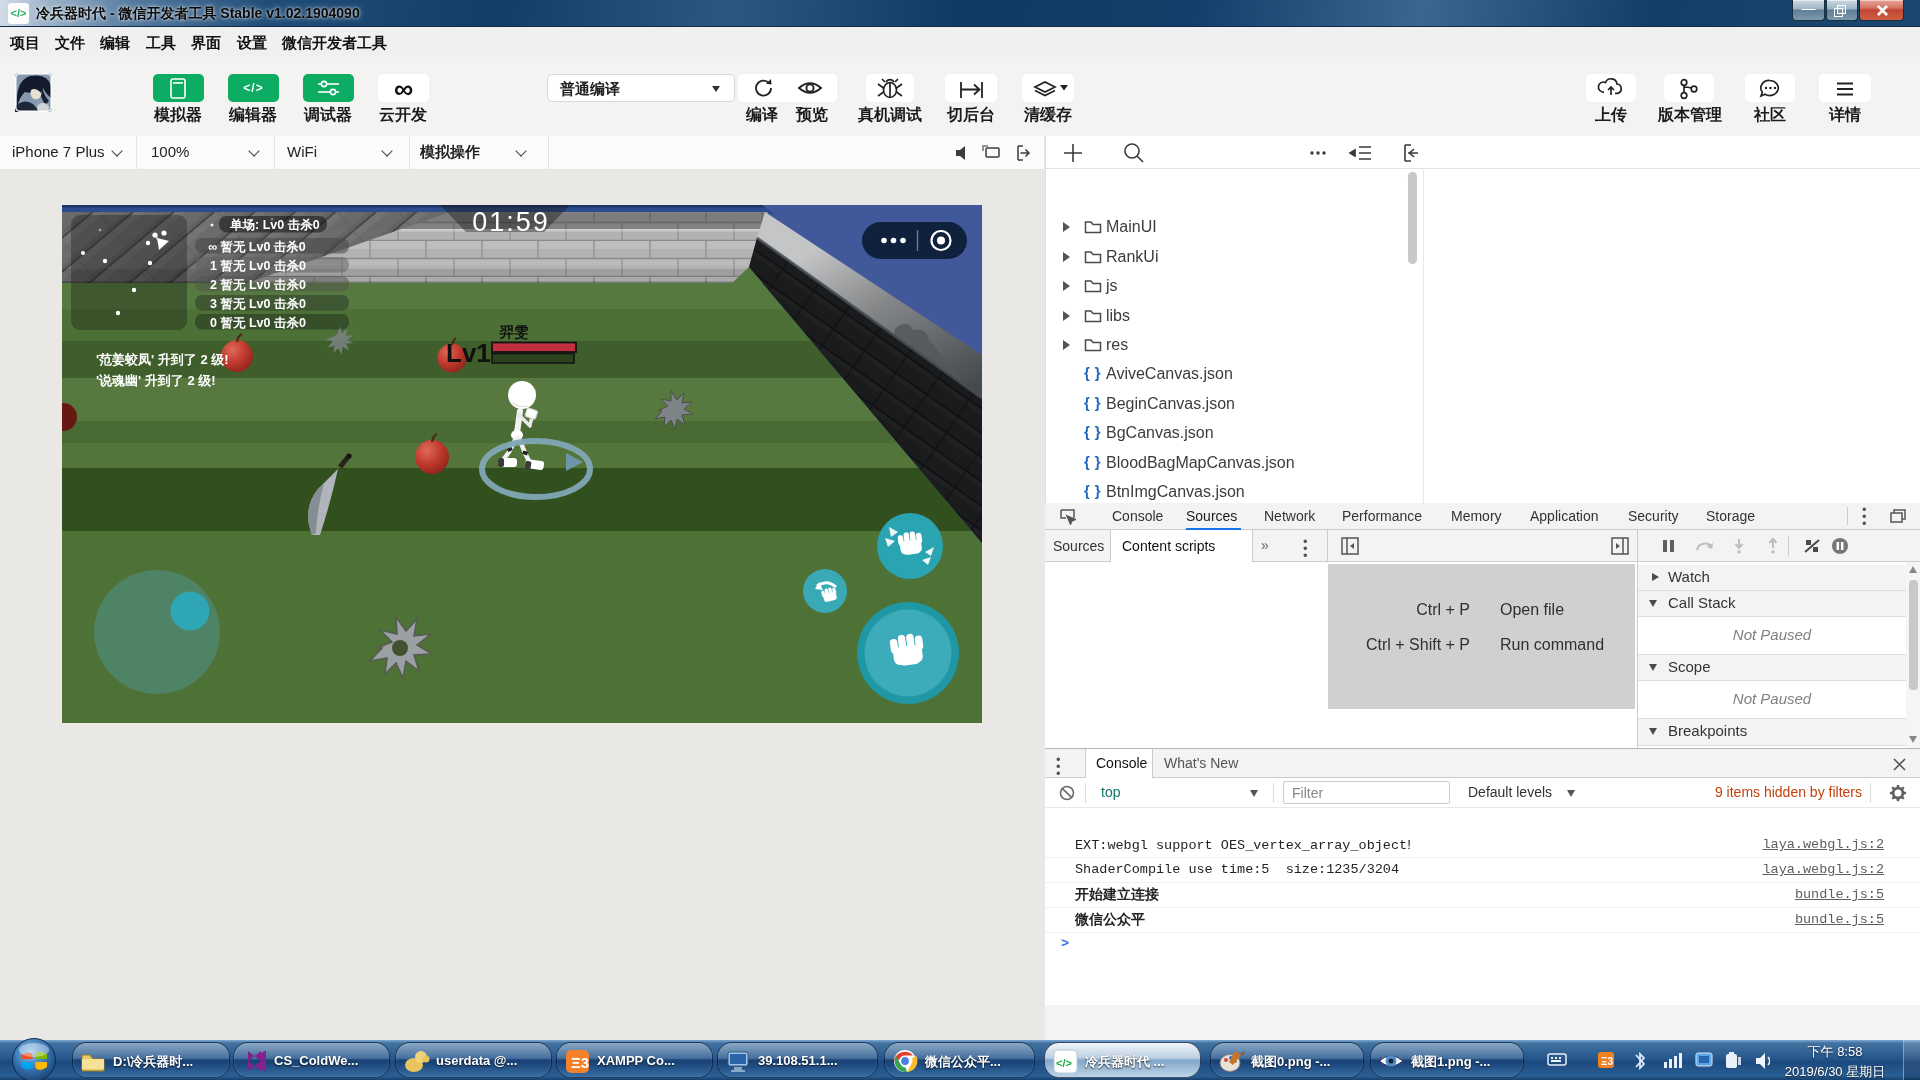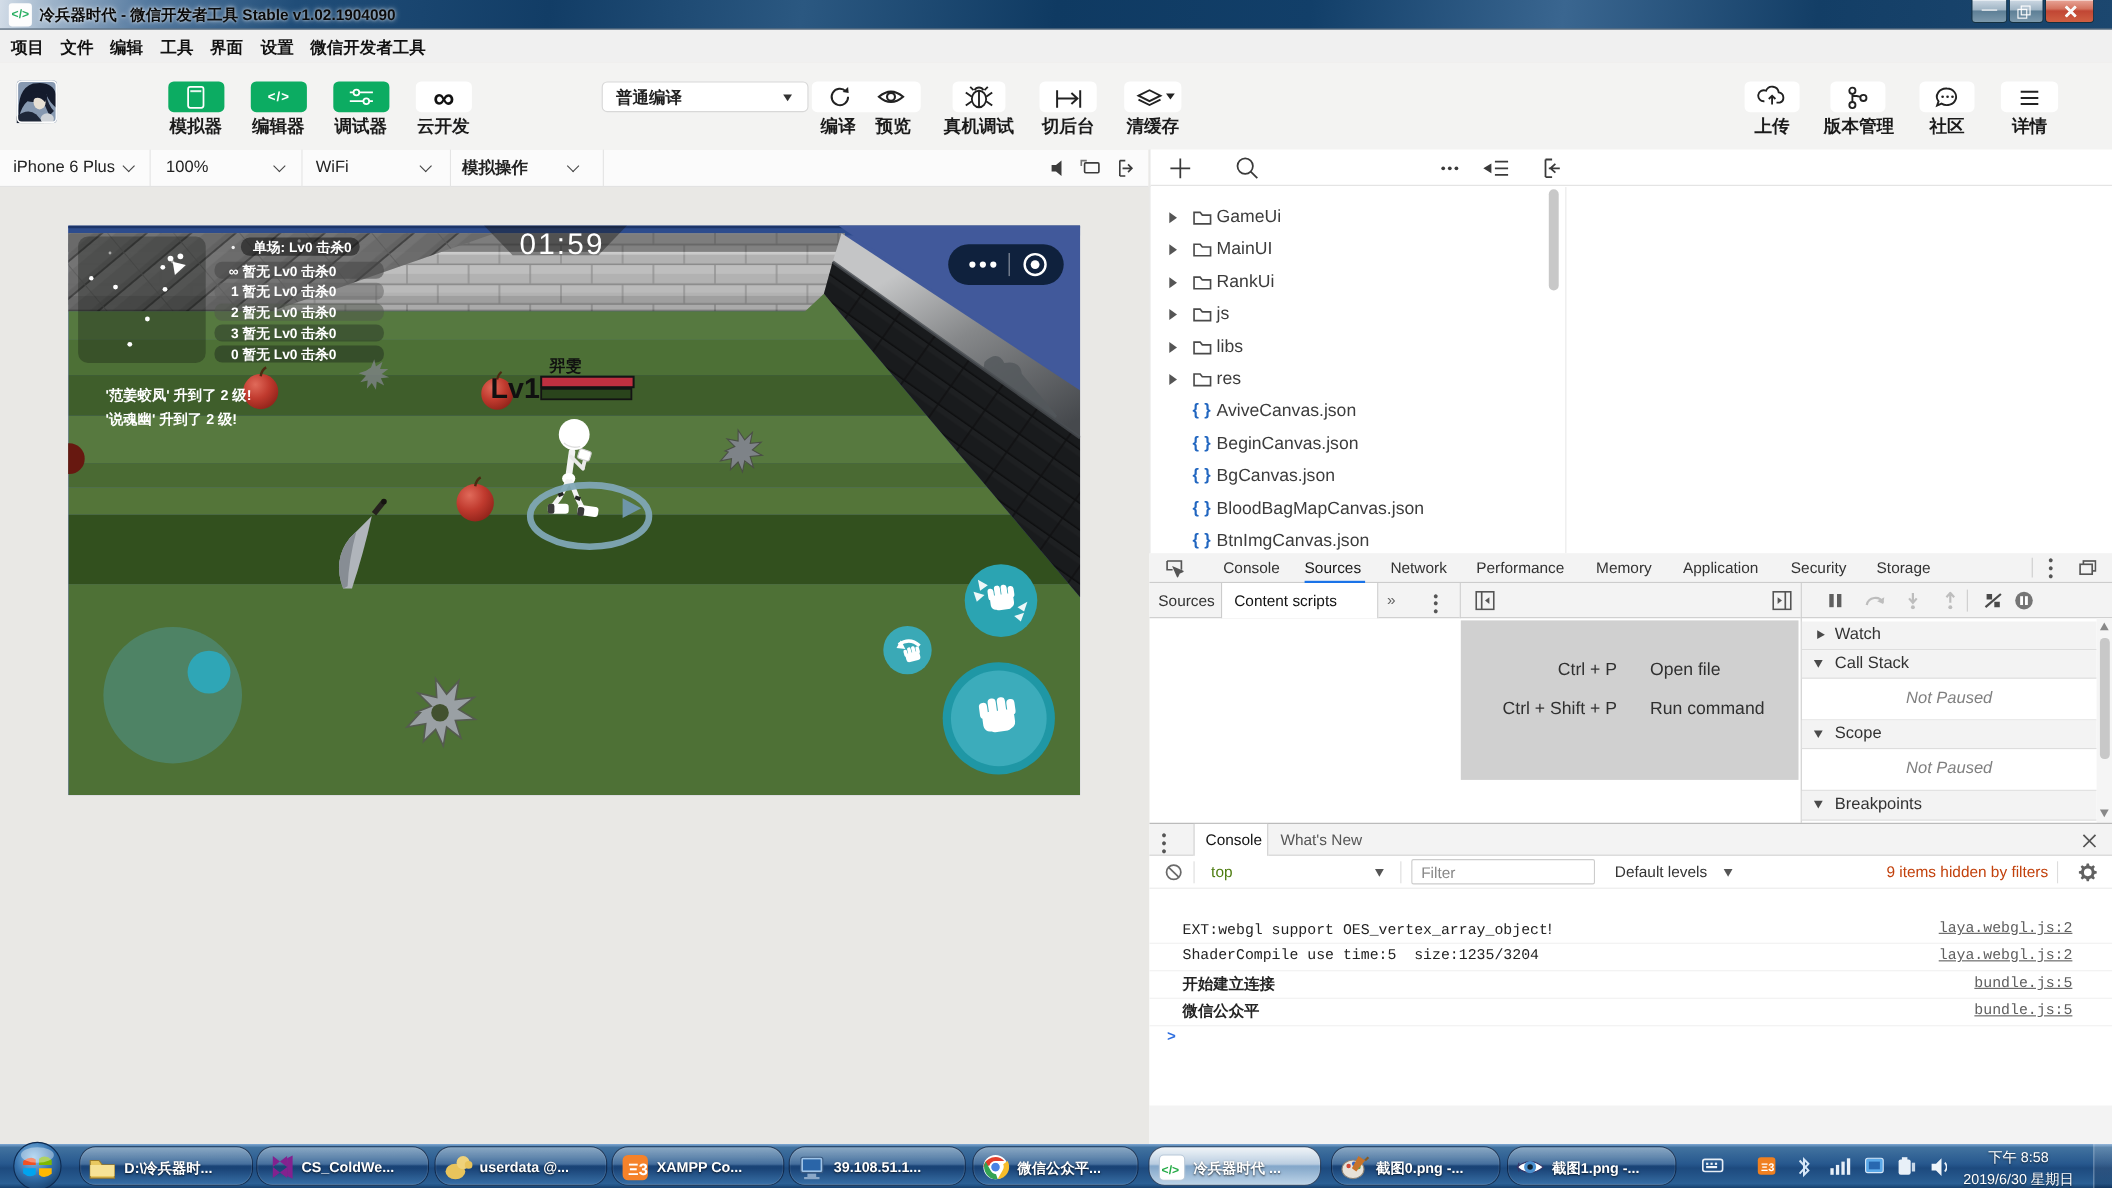--- a/index.html
+++ b/index.html
@@ -158,21 +158,21 @@
             <path d="M18 9.5 L34 9.5 M18 15 L34 15 M18 20.5 L34 20.5"></path>
           </g>
         </svg></div>
   <div class="tlabel" style="left:1576px;width:70px">上传</div>
   <div class="tlabel" style="left:1654px;width:72px">版本管理</div>
   <div class="tlabel" style="left:1735px;width:70px">社区</div>
   <div class="tlabel" style="left:1810px;width:70px">详情</div>
 </div>
 <div class="abs" id="simbar" style="width:1044px">
   <div class="simdrop" style="left:0;width:137px">
-        <b style="left:12px">iPhone 6 Plus</b>
+        <b style="left:12px">iPhone 7 Plus</b>
         <span class="chev" style="left:113px;top:11px"></span>
       </div>
   <div class="simdrop" style="left:137px;width:138px">
         <b style="left:14px">100%</b>
         <span class="chev" style="left:113px;top:11px"></span>
       </div>
   <div class="simdrop" style="left:275px;width:135px">
         <b style="left:12px">WiFi</b>
         <span class="chev" style="left:108px;top:11px"></span>
       </div>
@@ -411,27 +411,20 @@
           <g fill="#3a3a3a" stroke="none">
             <circle cx="250" cy="11" r="1.7"></circle>
             <circle cx="256" cy="11" r="1.7"></circle>
             <circle cx="262" cy="11" r="1.7"></circle>
           </g>
           <path d="M297 5 l12 0 M297 11 l12 0 M297 17 l12 0 M293 8 l-5 3 5 3 Z" fill="#3a3a3a"></path>
           <path d="M343 3 l0 16 m0 -16 l6 0 m-6 16 l6 0 m-3 -8 l10 0 m-4 -4 l-4.5 4 l4.5 4"></path>
         </svg>
 </div>
 <div class="abs" id="tree">
-  <div class="trow" style="top:14px">
-          <span class="tarr"></span>
-          <svg style="position:absolute;left:38px;top:6px" width="18" height="16">
-            <path d="M1.5 3 h5.5 l2 2.5 h7.5 v8 h-15 Z" fill="none" stroke="#4a4a4a" stroke-width="1.5"></path>
-          </svg>
-          <span class="tname">GameUi</span>
-        </div>
   <div class="trow" style="top:73px">
           <span class="tarr"></span>
           <svg style="position:absolute;left:38px;top:6px" width="18" height="16">
             <path d="M1.5 3 h5.5 l2 2.5 h7.5 v8 h-15 Z" fill="none" stroke="#4a4a4a" stroke-width="1.5"></path>
           </svg>
           <span class="tname">RankUi</span>
         </div>
   <div class="trow" style="top:43px">
           <span class="tarr"></span>
           <svg style="position:absolute;left:38px;top:6px" width="18" height="16">
@@ -600,21 +593,21 @@
   <svg class="abs" style="left:848px;top:9px" width="13" height="13" stroke="#555" stroke-width="1.6">
           <path d="M1 1 L12 12 M12 1 L1 12"></path>
         </svg>
 </div>
 <div class="abs" style="left:0;top:275px;width:875px;height:30px;background:#fff;border-bottom:1px solid #e8e8e8">
   <svg class="abs" style="left:14px;top:7px" width="16" height="16" fill="none" stroke="#6a6a6a" stroke-width="1.6">
           <circle cx="8" cy="8" r="6.5"></circle>
           <line x1="3.4" y1="3.6" x2="12.6" y2="12.4"></line>
         </svg>
   <div class="abs" style="left:40px;top:5px;width:1px;height:20px;background:#ddd"></div>
-  <span class="abs" style="left:56px;top:6px;color:#4d7c0f">top</span>
+  <span class="abs" style="left:56px;top:6px;color:#0f766e">top</span>
   <span class="abs" style="left:205px;top:12px;width:0;height:0;border-top:7px solid #555;border-left:4.5px solid transparent;border-right:4.5px solid transparent"></span>
   <div class="abs" style="left:228px;top:5px;width:1px;height:20px;background:#ddd"></div>
   <div class="abs" style="left:238px;top:3px;width:167px;height:23px;border:1px solid #ccc;border-radius:2px">
           <span class="abs" style="left:8px;top:3px;color:#888">Filter</span>
         </div>
   <span class="abs" style="left:423px;top:6px;color:#333">Default levels</span>
   <span class="abs" style="left:522px;top:12px;width:0;height:0;border-top:7px solid #555;border-left:4.5px solid transparent;border-right:4.5px solid transparent"></span>
   <span class="abs" style="right:58px;top:6px;color:#c2410c">9 items hidden by filters</span>
   <div class="abs" style="left:825px;top:5px;width:1px;height:20px;background:#ddd"></div>
   <svg class="abs" style="left:844px;top:6px" width="18" height="18">

